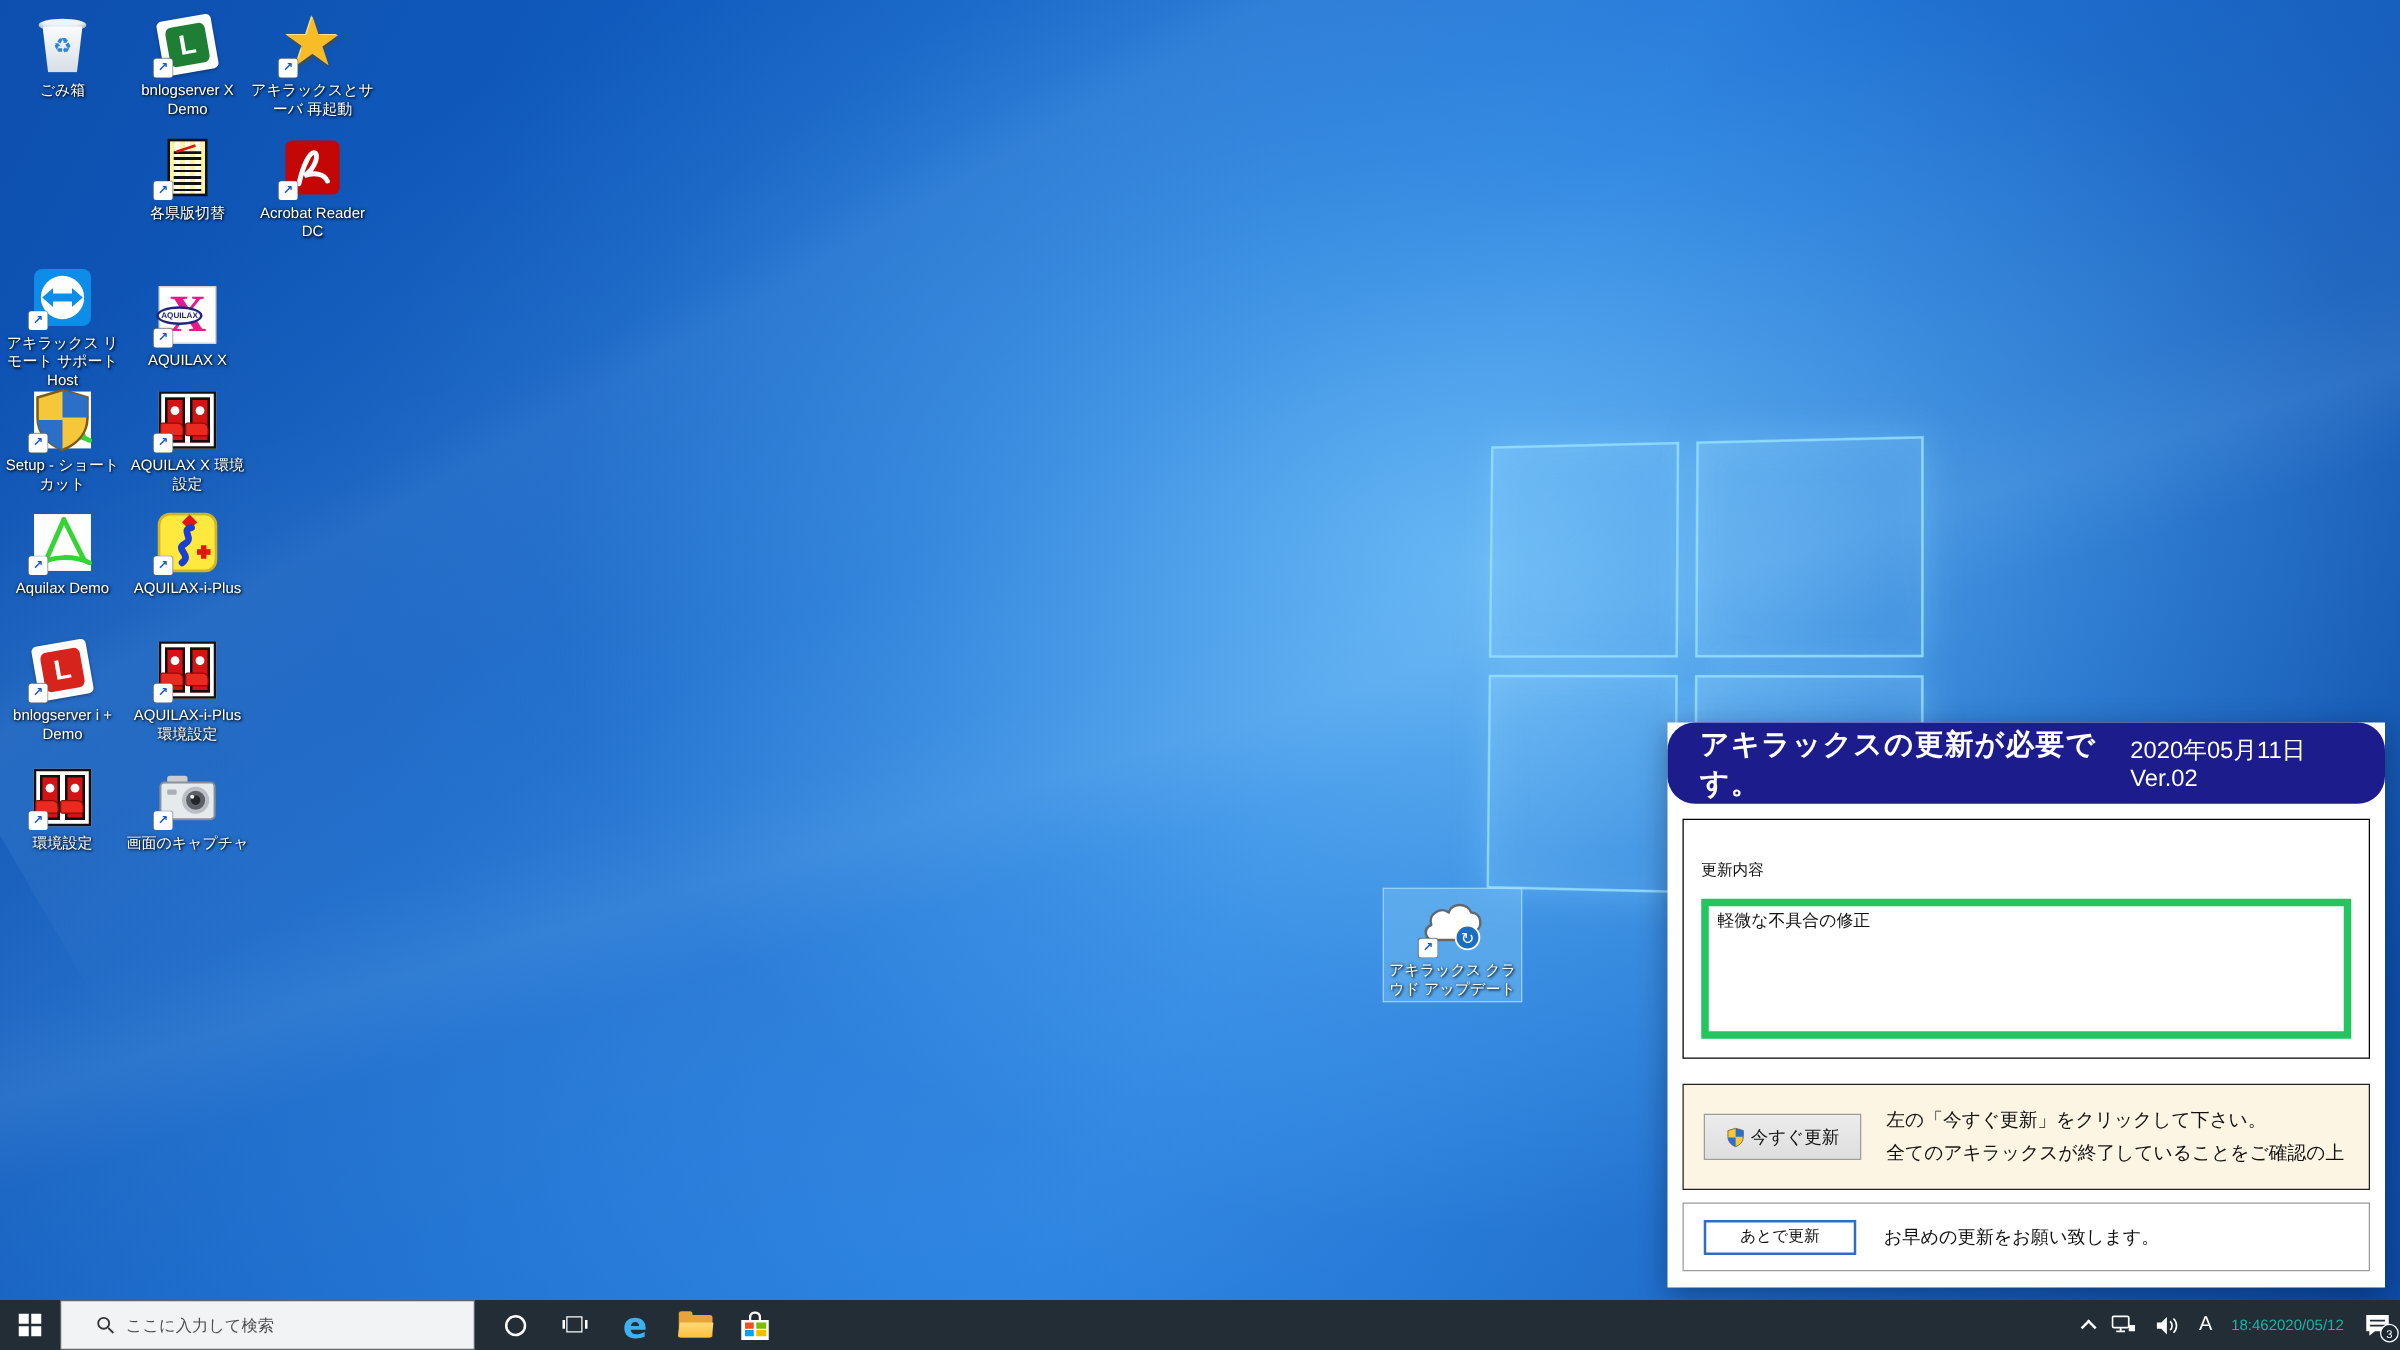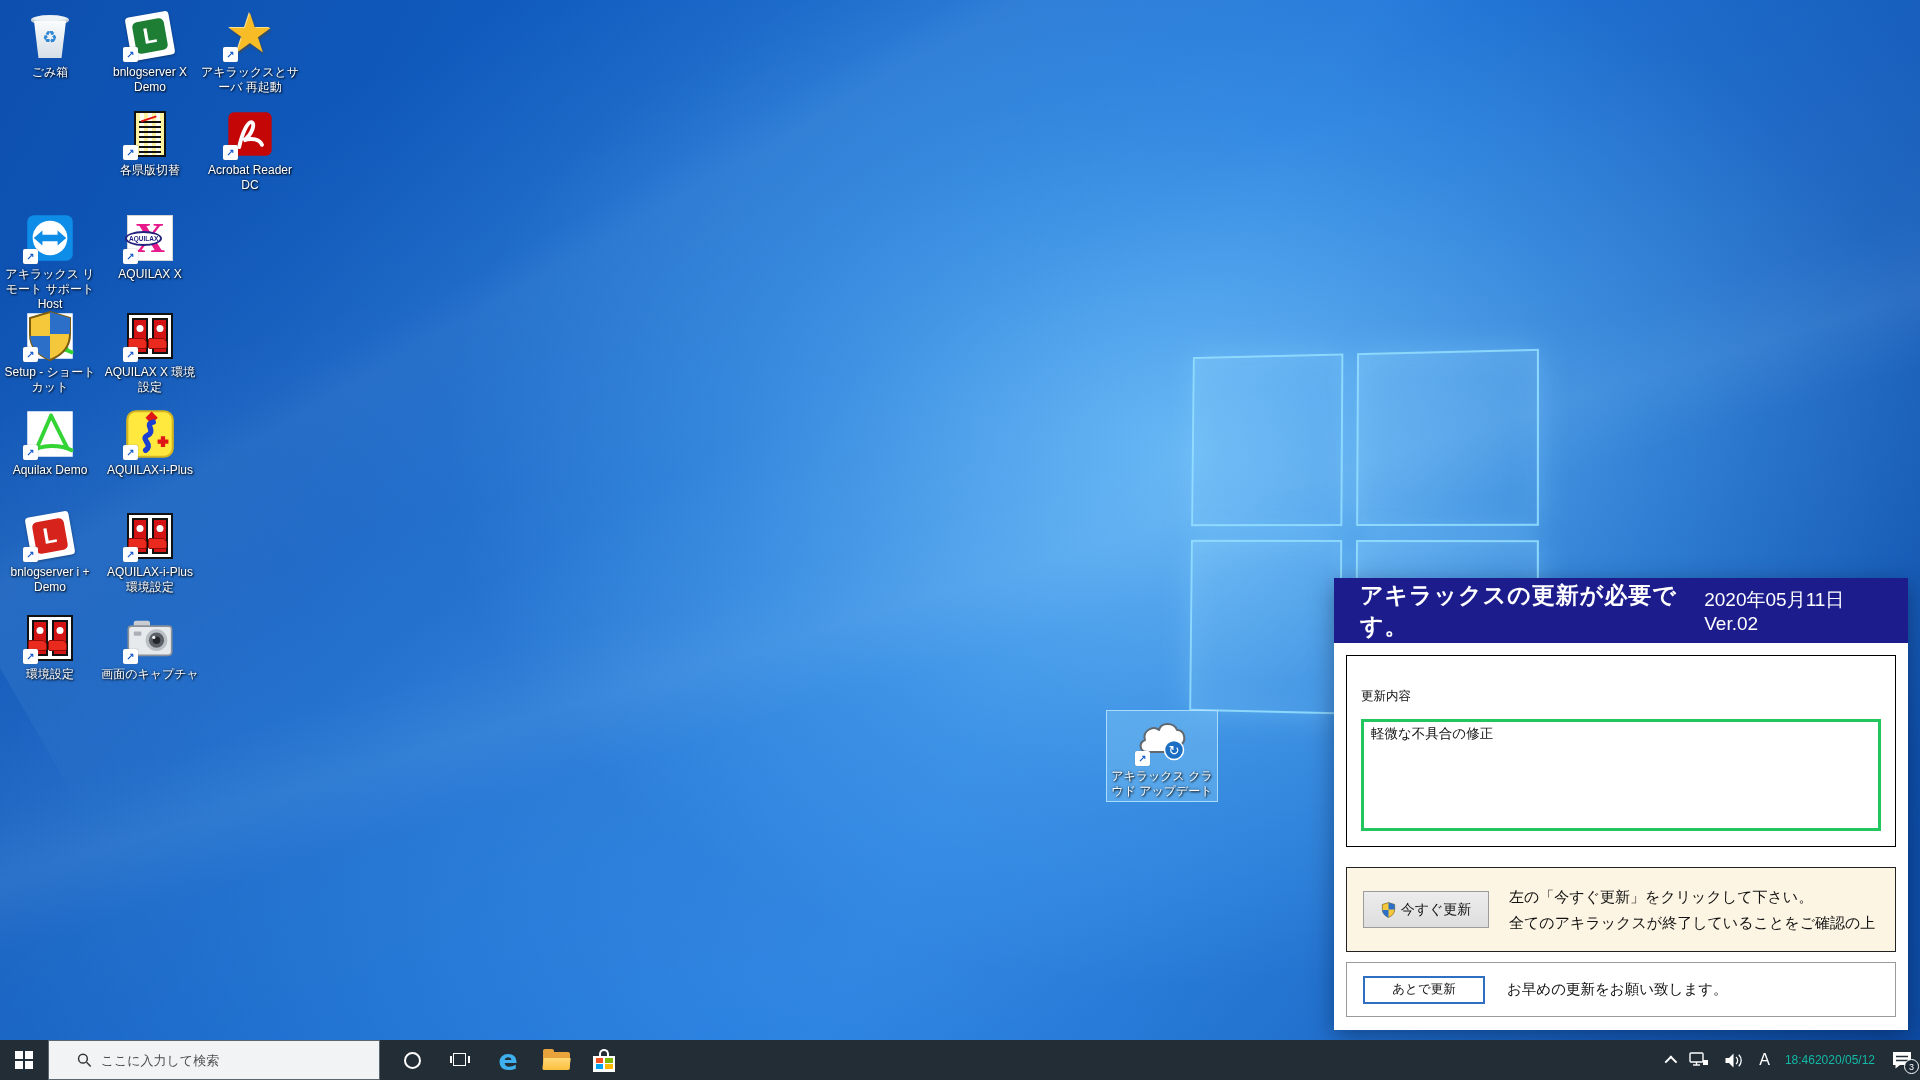--- a/index.html
+++ b/index.html
@@ -68,27 +68,27 @@
     font-size:42px; font-weight:bold; font-family:"Liberation Serif","DejaVu Serif",serif;
     display:flex; align-items:center; justify-content:center; }
   .aqx-oval { position:absolute; left:1px; top:19px; padding:2px 2px; background:#fff; border:2px solid #23237e;
     border-radius:50%; font-size:6.5px; font-weight:bold; color:#23237e; letter-spacing:0; }
   
   .dicon.selected { background:rgba(125,195,245,.45); border:1px solid rgba(185,228,255,.85); padding:3px 0 2px; }
   
   .dialog { position:absolute; left:1334px; top:578px; width:574px; height:452px; background:#fff;
     box-shadow:0 6px 22px rgba(0,10,40,.4); }
   .dlg-header { height:65px; background:#1c1c8c; color:#fff; display:flex; align-items:center;
-    justify-content:space-between; padding:0 16px 0 26px; }
+    justify-content:space-between; padding:0 16px 0 26px;border-radius:22px; }
   .dlg-title { font-size:23px; font-weight:bold; letter-spacing:1px; }
   .dlg-ver { font-size:19px; }
   .dlg-box { margin:12px 12px 0; border:1px solid #000; height:192px; padding:15px 14px 6px; }
   .dlg-link { display:block; text-align:center; font-size:15.5px; color:#111; text-decoration:underline; cursor:pointer; }
   .dlg-content-label { font-size:12.5px; color:#111; margin:17px 0 2px; }
-  .dlg-textarea { border:3px solid #22c55e; height:112px; padding:3px 7px; font-size:13.5px; color:#111;
+  .dlg-textarea { border:6px solid #22c55e; height:112px; padding:3px 7px; font-size:13.5px; color:#111;
     background:#fff; overflow:hidden;margin-top:14px; }
   .dlg-now-panel { margin:20px 12px 0; border:1px solid #222; background:#fcf5e3; height:85px;
     display:flex; align-items:center; gap:20px; padding:0 16px; }
   .btn-now { width:126px; height:37px; background:linear-gradient(#ececec,#dedede); border:1px solid #9d9d9d;
     display:flex; align-items:center; justify-content:center; gap:5px; font-size:14px; color:#111; cursor:pointer; }
   .btn-now svg { width:15px; height:16px; flex:none; }
   .dlg-note { font-size:15px; line-height:26px; color:#111; }
   .dlg-later-panel { margin:10px 12px 0; border:1px solid #9a9a9a; background:#fff; height:55px;
     display:flex; align-items:center; gap:22px; padding:0 16px; }
   .btn-later { width:122px; height:28px; background:#fff; border:2px solid #2e6fc1; font-size:12.5px;
@@ -200,21 +200,21 @@
     <svg viewBox="0 0 48 48">
       <rect x="3" y="3" width="42" height="42" rx="6" fill="#0e8de8"></rect>
       <circle cx="24" cy="24" r="16" fill="#fff"></circle>
       <path d="M9 24 L17 17 L17 21 L31 21 L31 17 L39 24 L31 31 L31 27 L17 27 L17 31 Z" fill="#0e8de8"></path>
     </svg>
     <span class="sc"></span>
   </div>
   <div class="dlabel">アキラックス リモート サポート Host</div>
 </div>
 
-<div class="dicon" style="left:100px;top:212px">
+<div class="dicon" style="left:100px;top:226px">
   <div class="ico">
     <span class="aqx-box">X</span>
     <span class="aqx-oval">AQUILAX</span>
     <span class="sc"></span>
   </div>
   <div class="dlabel">AQUILAX X</div>
 </div>
 
 <div class="dicon" style="left:0;top:310px">
   <div class="ico">

